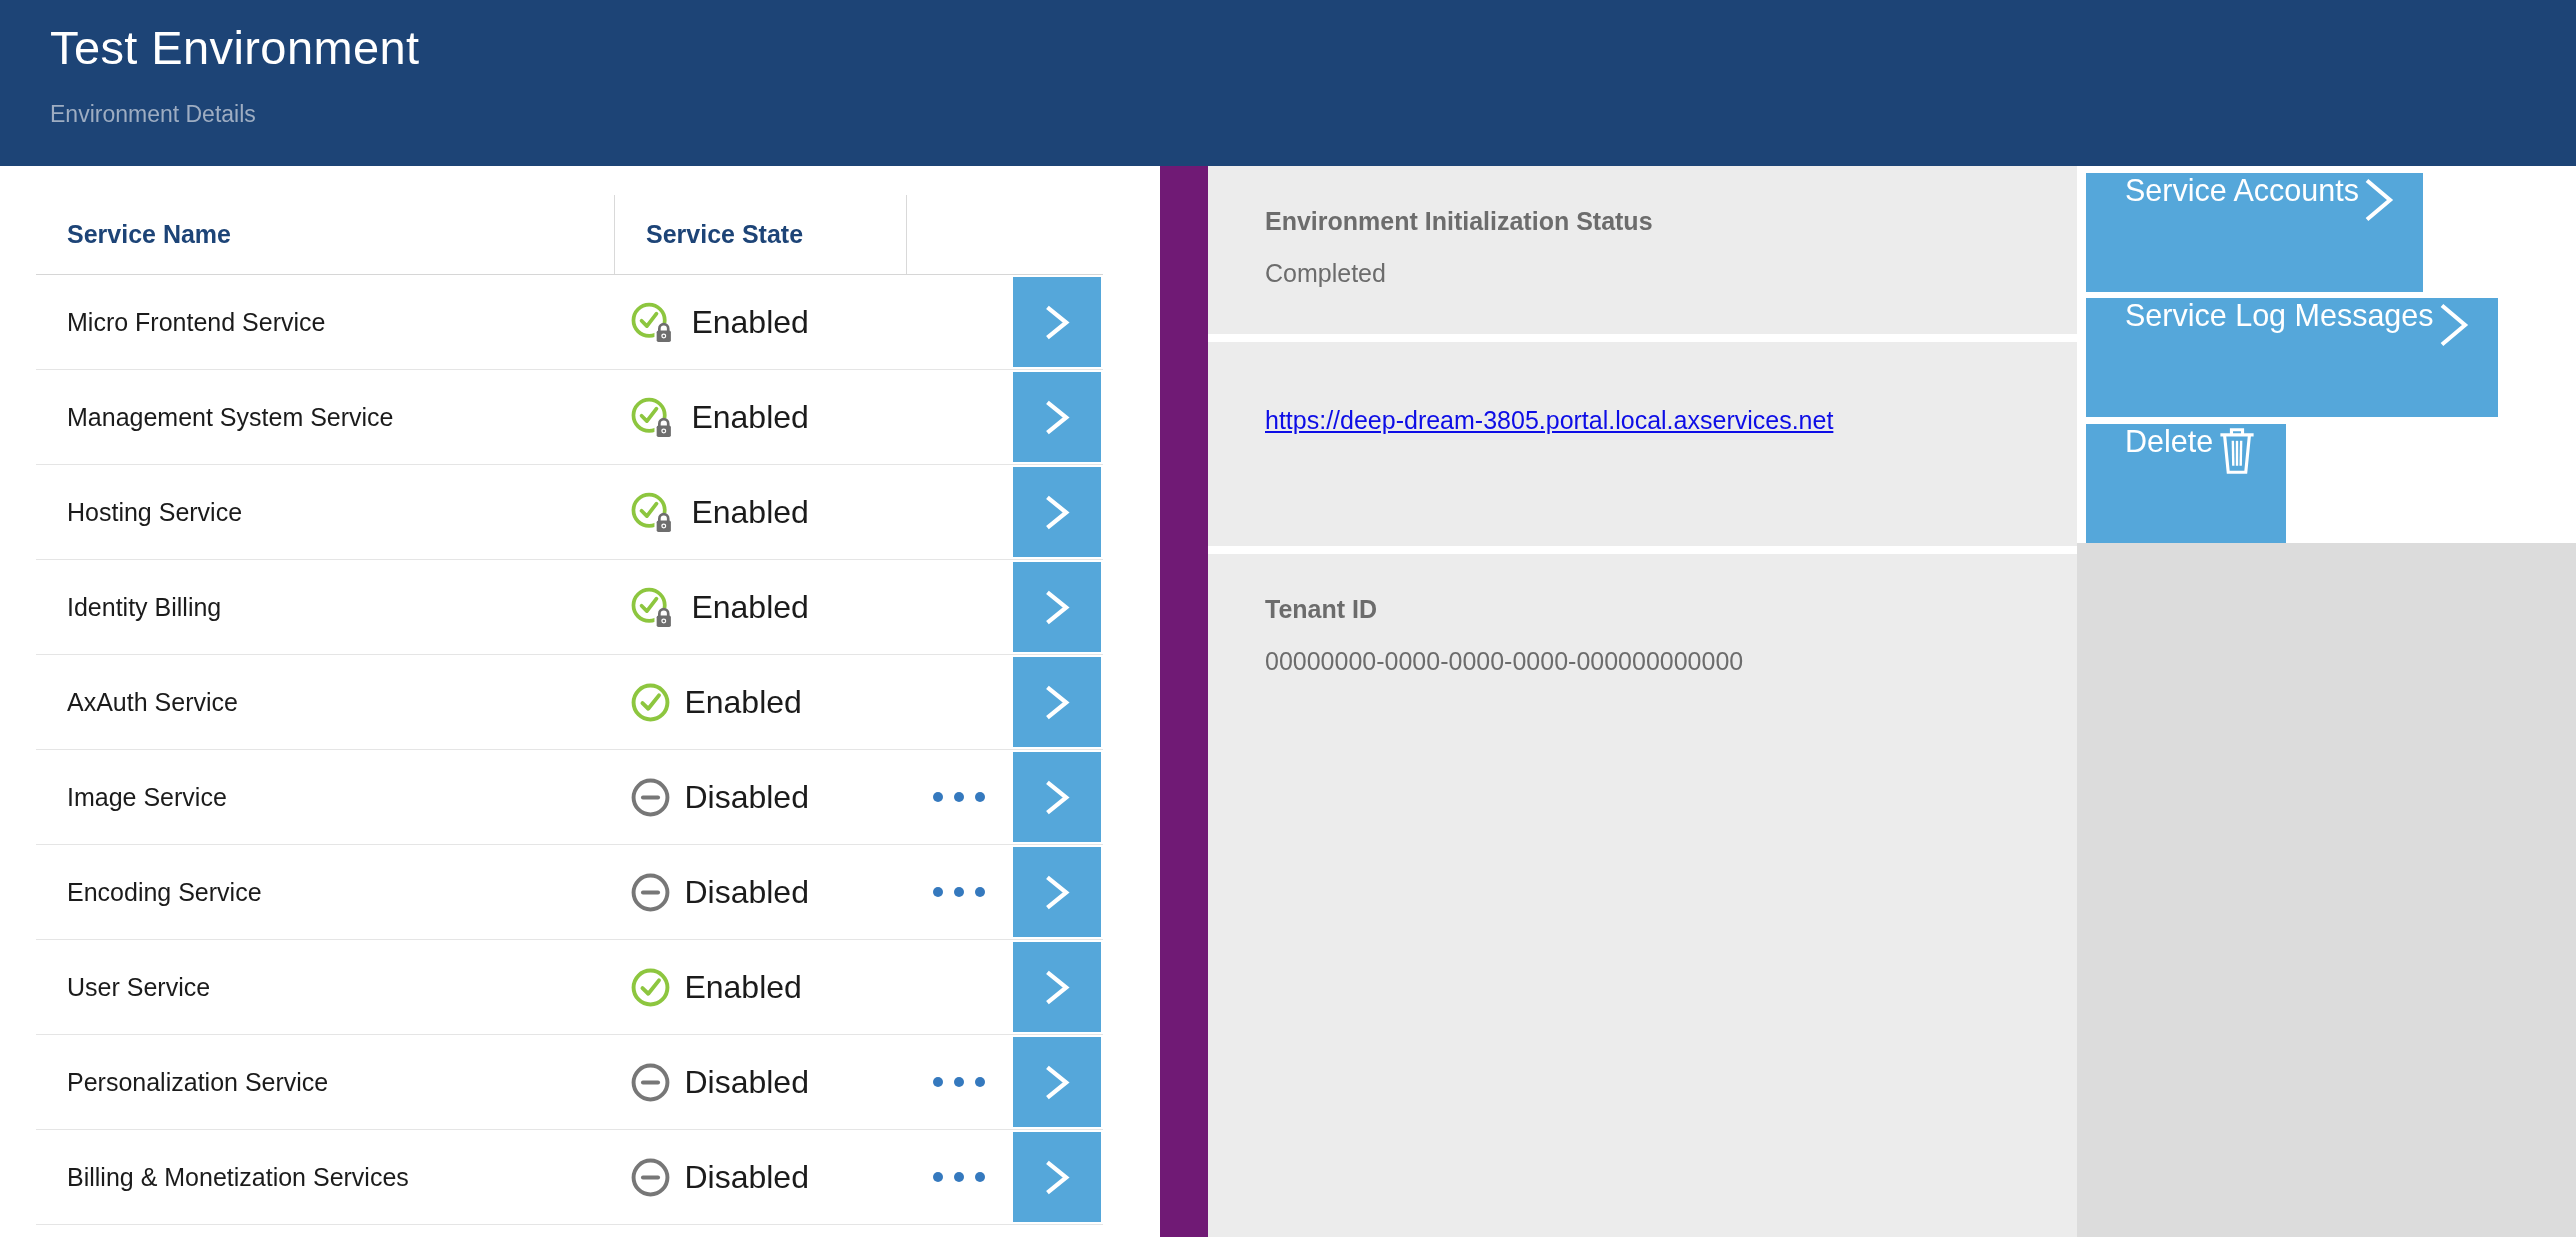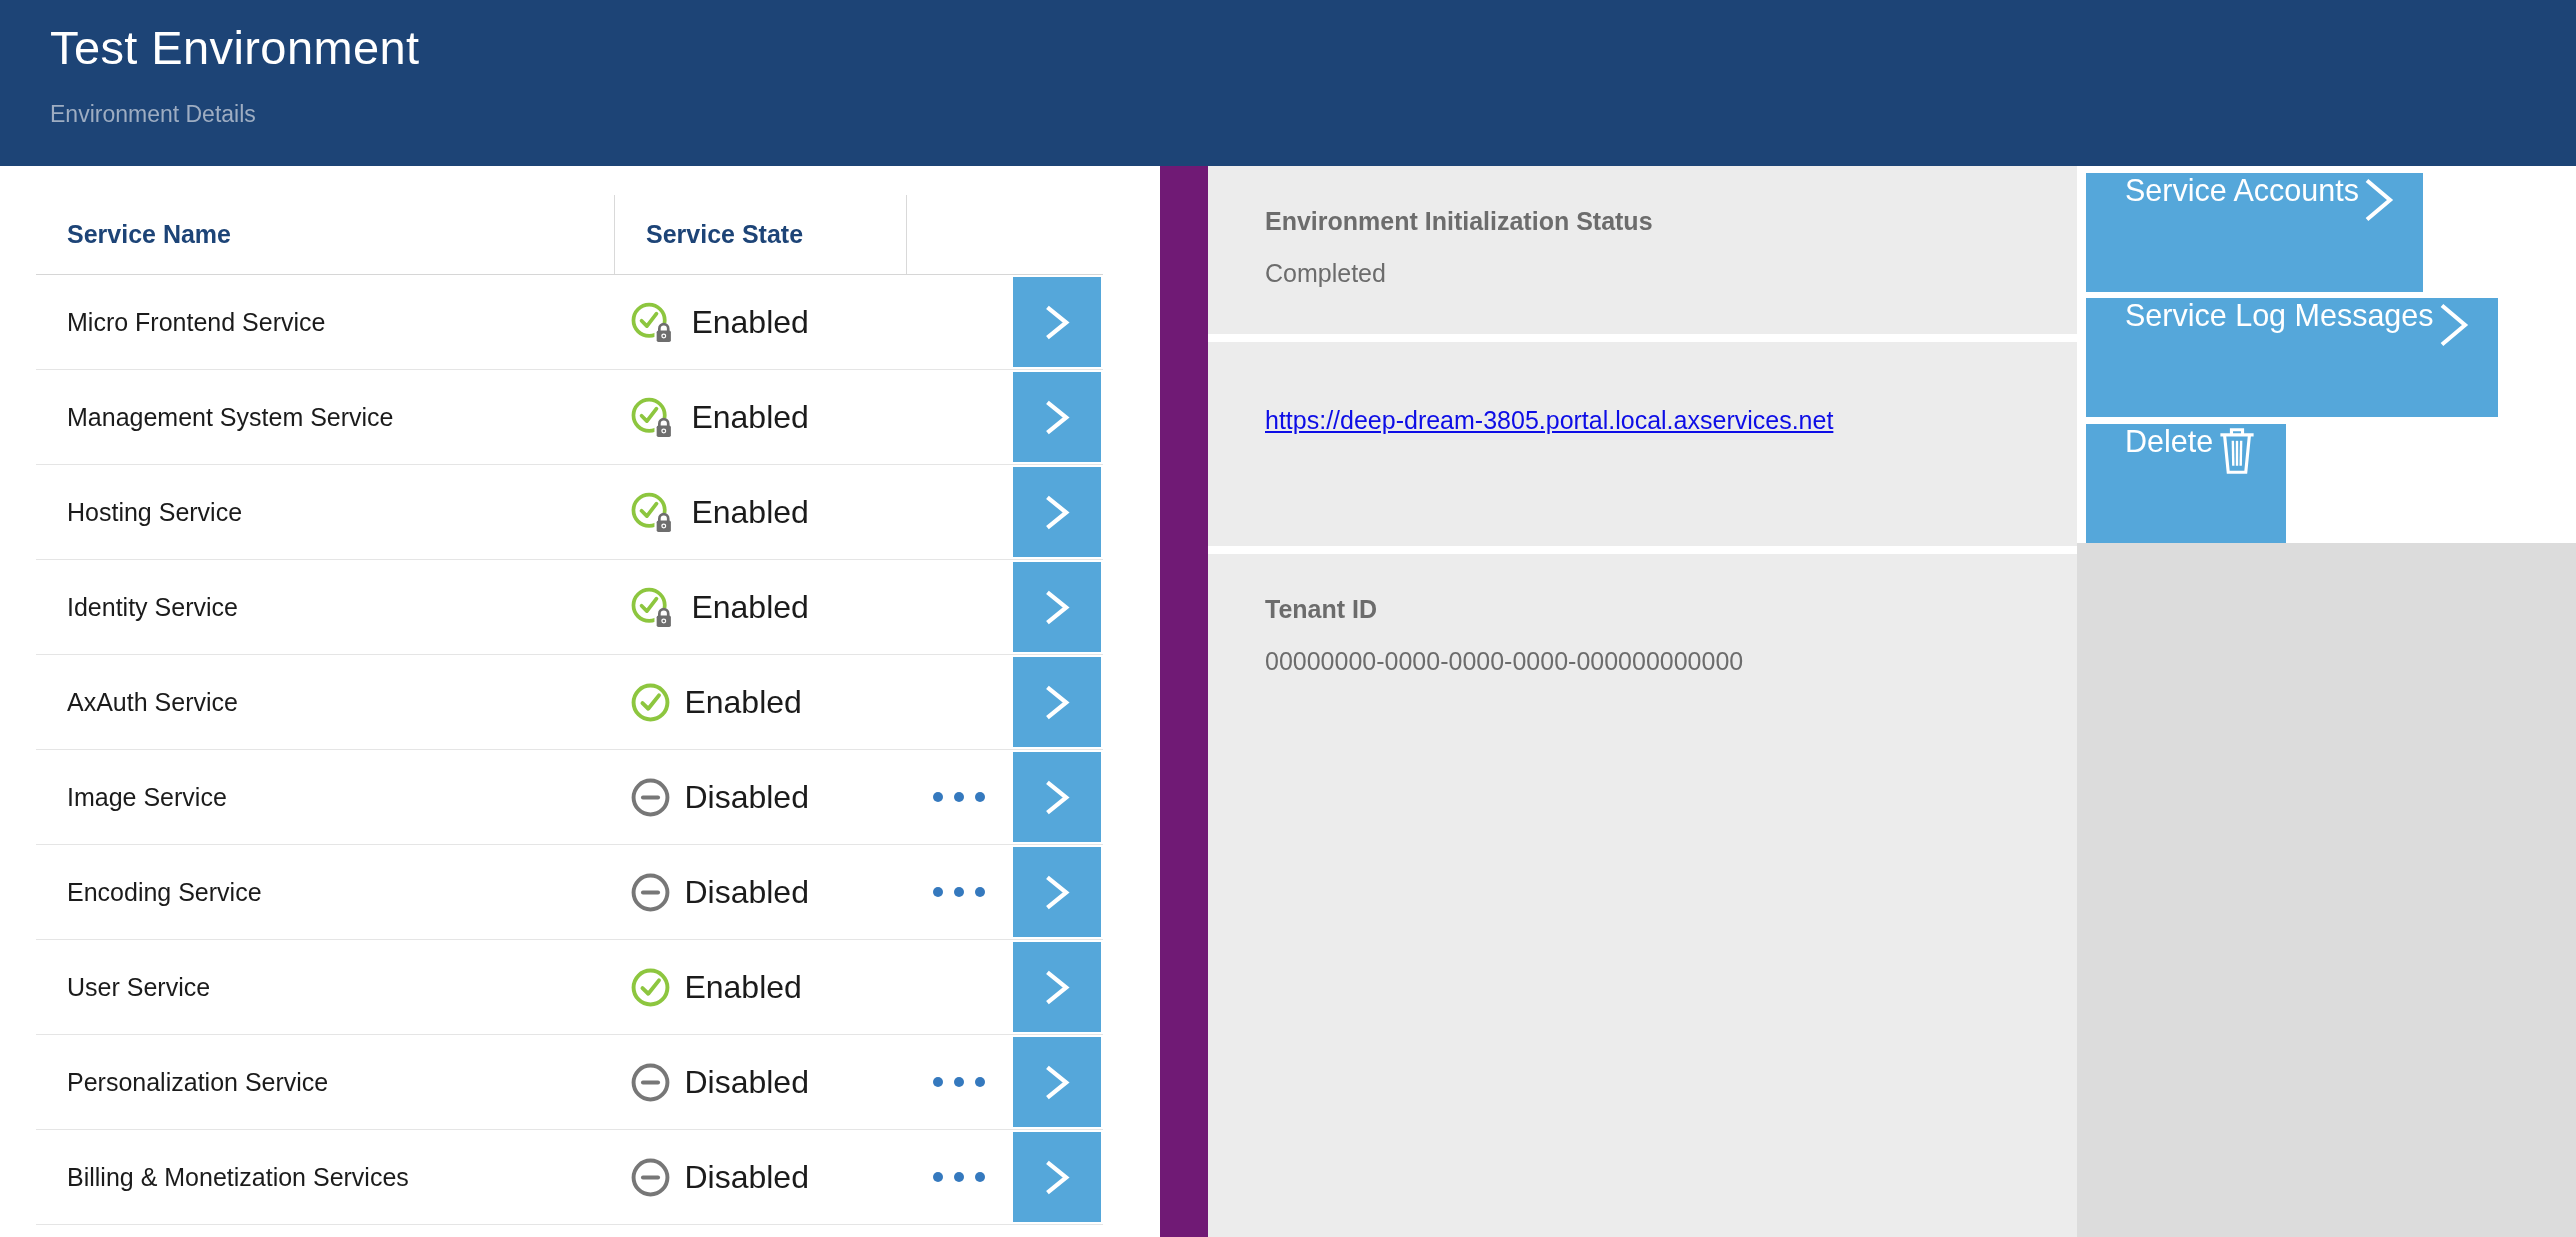--- a/index.html
+++ b/index.html
@@ -154,21 +154,21 @@
         <span class="action-icon">
                   <svg width="30.5" height="41" viewBox="0 0 34 46">
                     <path d="M6 6 L27 23 L6 40" fill="none" stroke="#ffffff" stroke-width="4.8"></path>
                   </svg>
                 </span>
       </button>
     </div>
   </div>
 
   <div class="trow">
-    <div class="cell-name">Identity Service</div>
+    <div class="cell-name">Identity Billing</div>
     <div class="cell-state">
       <span class="state-icon">
                 <svg width="48" height="43" viewBox="0 0 54 48">
                   <circle cx="21.5" cy="21.5" r="17.6" fill="none" stroke="#8dc63f" stroke-width="4.2"></circle>
                   <path d="M13 22 L19 28 L29.8 14" fill="none" stroke="#8dc63f" stroke-width="4.2" stroke-linecap="round" stroke-linejoin="round"></path>
                   <rect x="27.5" y="25" width="21" height="21" rx="3" fill="#ffffff"></rect>
                   <path d="M33 33.5 v-2.6 a5 5 0 0 1 10 0 v2.6" fill="none" stroke="#6e6e6e" stroke-width="3"></path>
                   <rect x="30" y="33" width="16" height="13" rx="2" fill="#6e6e6e"></rect>
                   <circle cx="38" cy="39.2" r="2.1" fill="none" stroke="#ffffff" stroke-width="1.4"></circle>
                 </svg>

